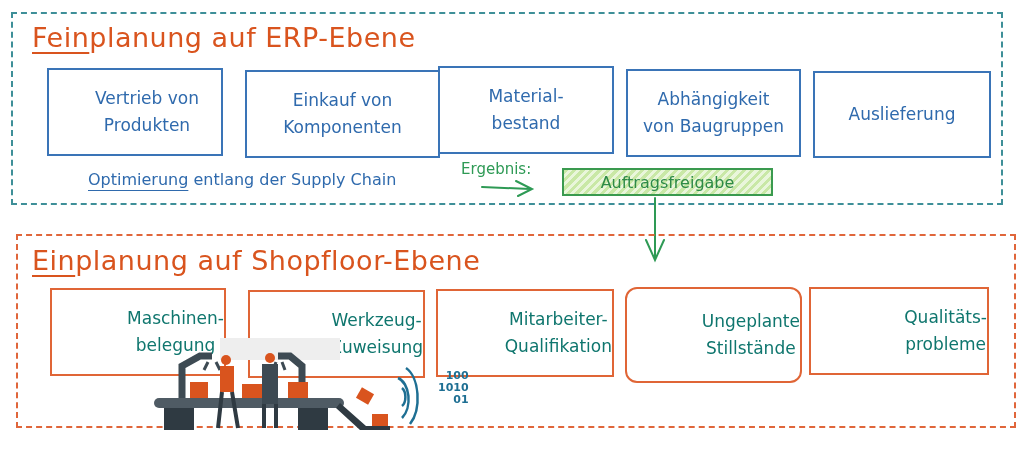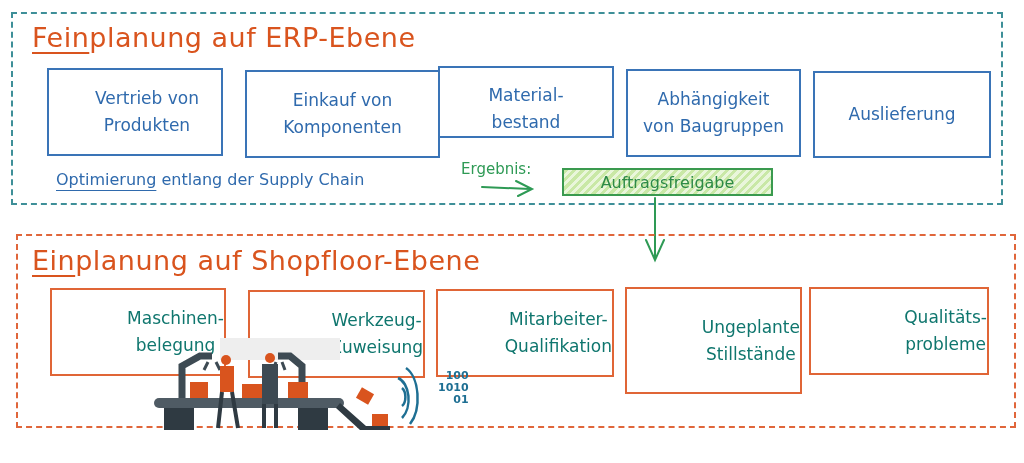--- a/index.html
+++ b/index.html
@@ -11,21 +11,21 @@
   .frame-shop { left: 16px; top: 234px; width: 1000px; height: 194px;
                 border: 2px dashed #e0663b; box-sizing: border-box; }
   .title { font-size: 27px; color: #d9541e; letter-spacing: 0.5px; white-space: nowrap; }
   .title .ul { text-decoration: underline; text-decoration-thickness: 2px; text-underline-offset: 5px; }
   .box { box-sizing: border-box; display: flex; align-items: center; justify-content: center;
          text-align: center; font-size: 17px; line-height: 27px; }
   .box.blue { border: 2px solid #3a74b7; color: #2f6aad; }
   .box.orange { border: 2px solid #e06536; color: #0f766e; justify-content: flex-end; }
   .box span { white-space: pre-line; }
   .opt { font-size: 16px; color: #2f6aad; white-space: nowrap; }
-  .opt .ul { text-decoration: underline; text-underline-offset: 5px; }
+  .opt .ul { text-decoration: underline; text-underline-offset: 5px; margin-left: 32px; }
   .erg { font-size: 15px; color: #2e9a55; white-space: nowrap; }
   .release { box-sizing: border-box; border: 2px solid #3a9a4f; color: #2d8a47;
              font-size: 16px; display: flex; align-items: center; justify-content: center;
              background: repeating-linear-gradient(135deg, #c9e8a6 0 3px, #e9f6db 3px 6px); }
   .bits { font-family: "DejaVu Sans", sans-serif; font-weight: bold; font-size: 11px;
           line-height: 12px; color: #1e6f93; white-space: pre; text-align: right; margin-left: 8px; }
 </style>
 </head>
 <body>
 
@@ -33,21 +33,21 @@
 <div class="abs title" style="left:32px; top:22px;text-align:right;"><span class="ul">Fein</span><span>planung auf ERP-Ebene</span></div>
 
 <div class="abs box blue" style="left:47px; top:68px; width:176px; height:88px;padding-left:24px;">
     <span>Vertrieb von
 Produkten</span>
   </div>
 <div class="abs box blue" style="left:245px; top:70px; width:195px; height:88px;">
     <span>Einkauf von
 Komponenten</span>
   </div>
-<div class="abs box blue" style="left:438px; top:66px; width:176px; height:72px;align-items:flex-end;">
+<div class="abs box blue" style="left:438px; top:66px; width:176px; height:88px;">
     <span>Material-
 bestand</span>
   </div>
 <div class="abs box blue" style="left:626px; top:69px; width:175px; height:88px;">
     <span>Abhängigkeit
 von Baugruppen</span>
   </div>
 <div class="abs box blue" style="left:813px; top:71px; width:178px; height:87px;">
     <span>Auslieferung</span>
   </div>
@@ -74,21 +74,21 @@
 belegung</span>
   </div>
 <div class="abs box orange" style="left:248px; top:290px; width:177px; height:88px;">
     <span>Werkzeug-
 Zuweisung</span>
   </div>
 <div class="abs box orange" style="left:436px; top:289px; width:178px; height:88px;">
     <span>Mitarbeiter-
 Qualifikation</span>
   </div>
-<div class="abs box orange" style="left:625px; top:287px; width:177px; height:107px;">
+<div class="abs box orange" style="left:625px; top:287px; width:177px; height:96px;border-radius:12px;">
     <span>Ungeplante
 Stillstände</span>
   </div>
 <div class="abs box orange" style="left:809px; top:287px; width:180px; height:88px;padding-left:40px;">
     <span>Qualitäts-
 probleme</span>
   </div>
 
 <svg class="abs" style="left:150px; top:338px;" width="280" height="92">
 

